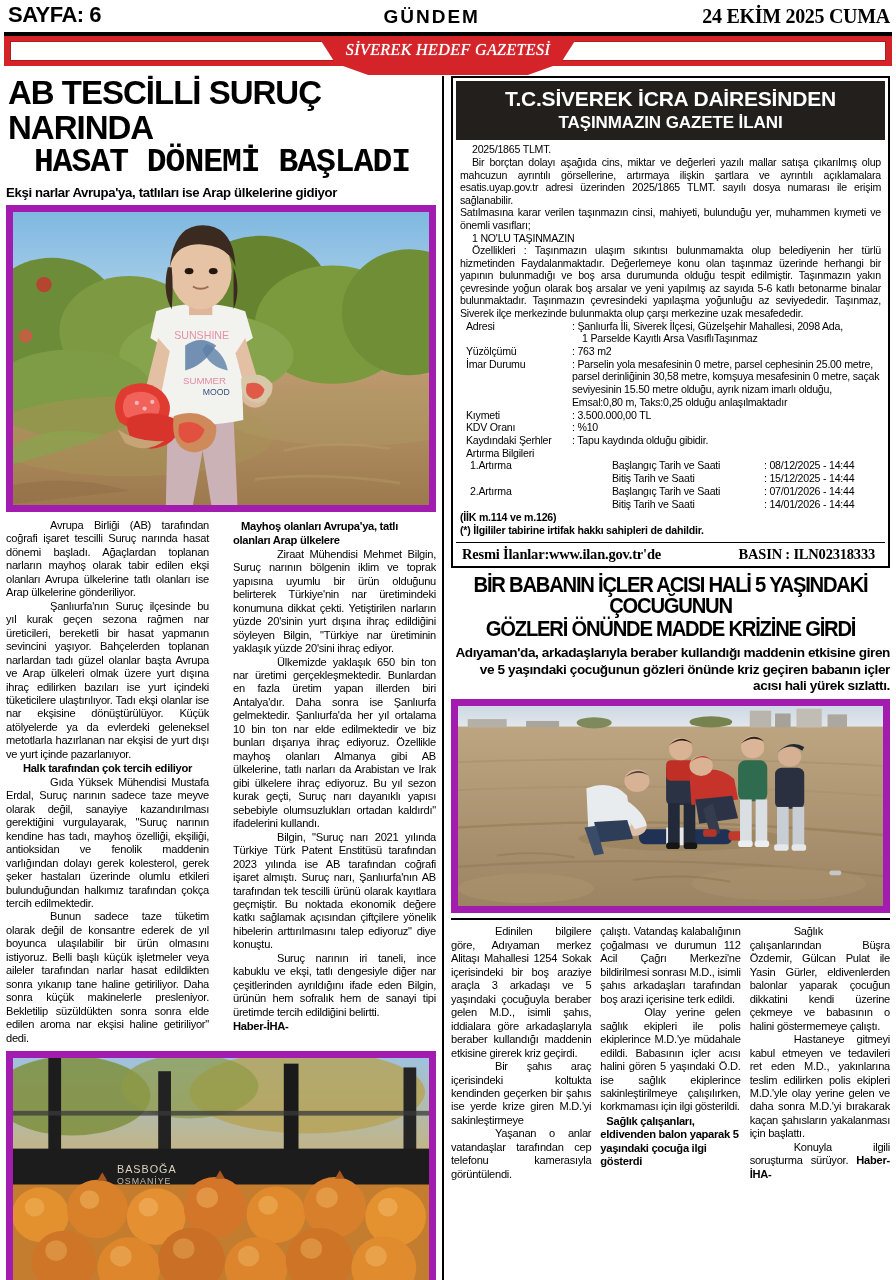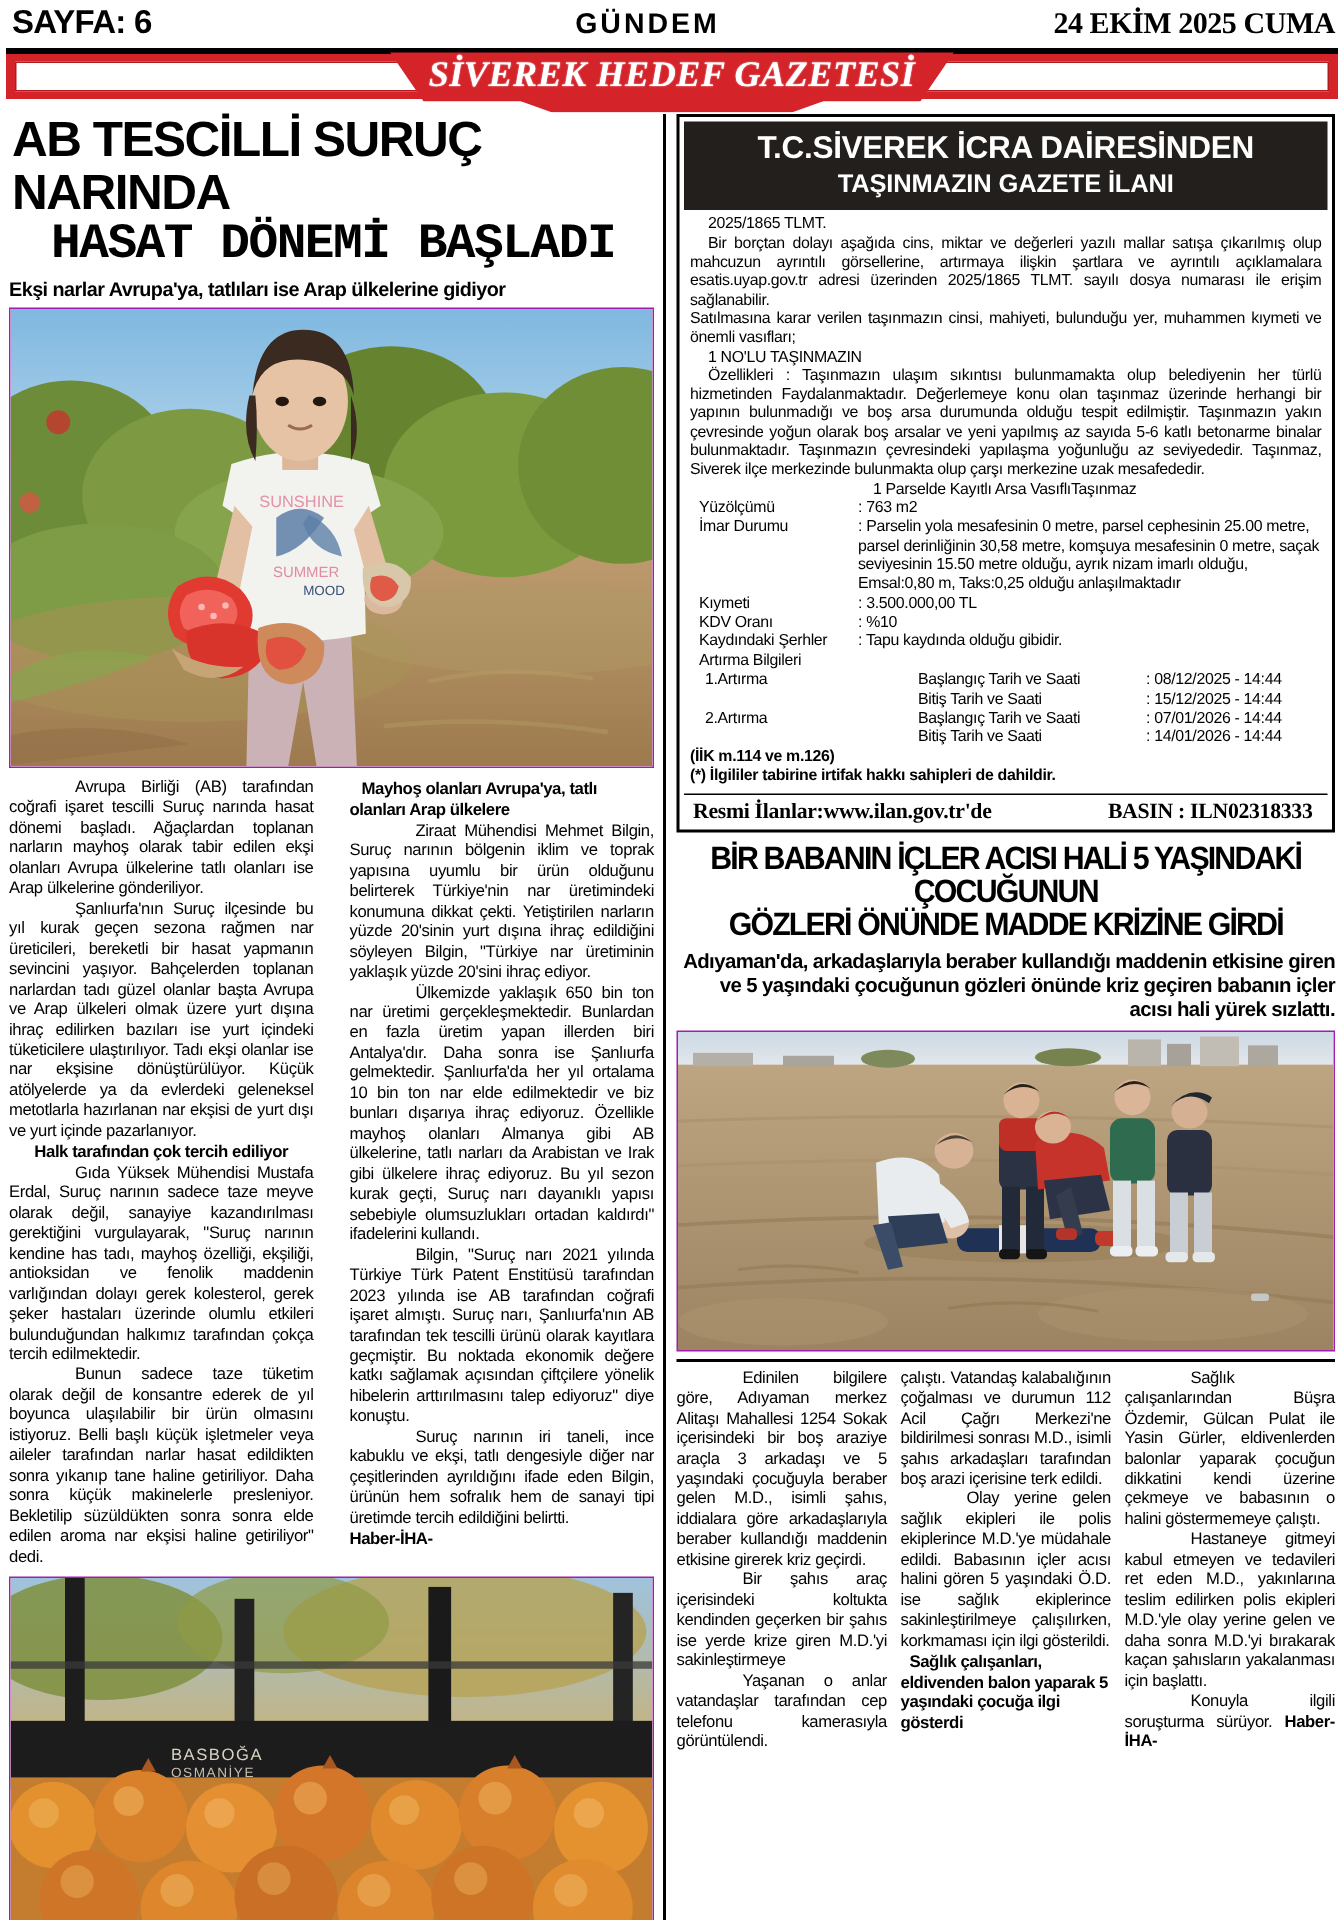--- a/index.html
+++ b/index.html
@@ -73,22 +73,22 @@
   .banner-plate {
     position: relative;
     z-index: 3;
     background: #d4242a;
     padding: 2px 26px 4px 26px;
     clip-path: polygon(0 0, 100% 0, 94% 100%, 6% 100%);
   }
   .banner-title {
     font-family: "Liberation Serif", serif;
     color: #fff;
-    font-size: 24px;
-    font-weight: bold;
+    font-size: 16px;
+    font-weight: normal;
     font-style: italic;
     letter-spacing: 0.4px;
     white-space: nowrap;
     text-shadow: 0 0 1px #fff;
   }
   .banner-skirt {
     position: absolute;
     z-index: 2;
     left: 50%;
     transform: translateX(-50%);
@@ -124,21 +124,21 @@
     font-weight: bold;
     margin-top: 4px;
     margin-bottom: 5px;
     letter-spacing: -0.35px;
   }
 
   
   .photo {
     position: relative;
     overflow: hidden;
-    border: 1px solid #a21caf;
+    border: 7px solid #a21caf;
   }
   .photo svg { display: block; width: 100%; height: 100%; }
 
   
   .cols2 {
     display: flex;
     gap: 24px;
     margin-top: 7px;
     justify-content: space-between;
   }
@@ -452,20 +452,24 @@
         <div class="lh1">T.C.SİVEREK İCRA DAİRESİNDEN</div>
         <div class="lh2">TAŞINMAZIN GAZETE  İLANI</div>
       </div>
       <div class="legal-body">
         <p class="ind">2025/1865 TLMT.</p>
         <p class="ind">Bir borçtan dolayı aşağıda cins, miktar ve değerleri yazılı mallar satışa çıkarılmış olup mahcuzun ayrıntılı görsellerine, artırmaya ilişkin şartlara ve ayrıntılı açıklamalara esatis.uyap.gov.tr adresi üzerinden 2025/1865 TLMT. sayılı dosya numarası ile erişim sağlanabilir.</p>
         <p class="noind">Satılmasına karar verilen taşınmazın cinsi, mahiyeti, bulunduğu yer, muhammen kıymeti ve önemli vasıfları;</p>
         <p class="ind">1 NO'LU TAŞINMAZIN</p>
         <p class="ind">Özellikleri : Taşınmazın ulaşım sıkıntısı bulunmamakta olup belediyenin her türlü hizmetinden Faydalanmaktadır. Değerlemeye konu olan taşınmaz üzerinde herhangi bir yapının bulunmadığı ve boş arsa durumunda olduğu tespit edilmiştir. Taşınmazın yakın çevresinde yoğun olarak boş arsalar ve yeni yapılmış az sayıda 5-6 katlı betonarme binalar bulunmaktadır. Taşınmazın çevresindeki yapılaşma yoğunluğu az seviyededir. Taşınmaz, Siverek ilçe merkezinde bulunmakta olup çarşı merkezine uzak mesafededir.</p>
 
+        <div class="kv">
+          <div class="k">Adresi</div>
+          <div class="v">: <span>Şanlıurfa İli, Siverek İlçesi, Güzelşehir Mahallesi, 2098 Ada,</span></div>
+        </div>
         <div class="kv-center">1 Parselde Kayıtlı Arsa VasıflıTaşınmaz</div>
 
         <div class="kv">
           <div class="k">Yüzölçümü</div>
           <div class="v">: <span>763 m2</span></div>
         </div>
         <div class="kv">
           <div class="k">İmar Durumu</div>
           <div class="v">: <span>Parselin yola mesafesinin 0 metre, parsel cephesinin 25.00 metre, parsel derinliğinin 30,58 metre, komşuya mesafesinin 0 metre, saçak seviyesinin 15.50 metre olduğu, ayrık nizam imarlı olduğu, Emsal:0,80 m, Taks:0,25 olduğu anlaşılmaktadır</span></div>
         </div>

